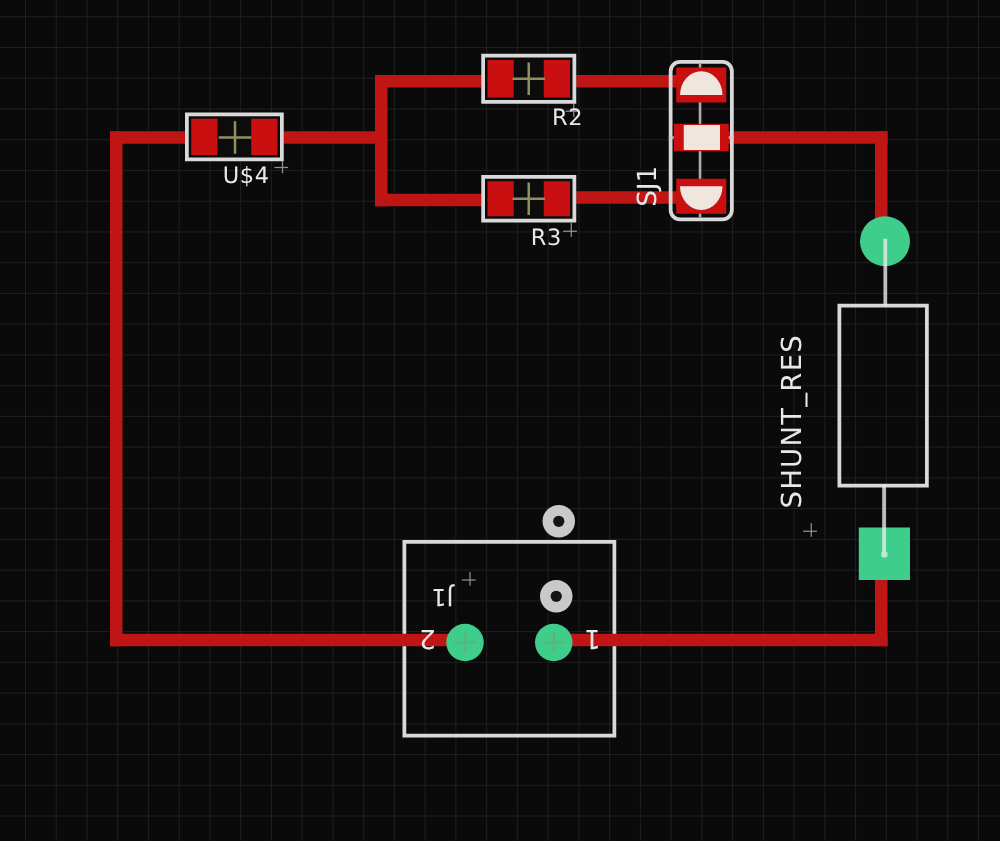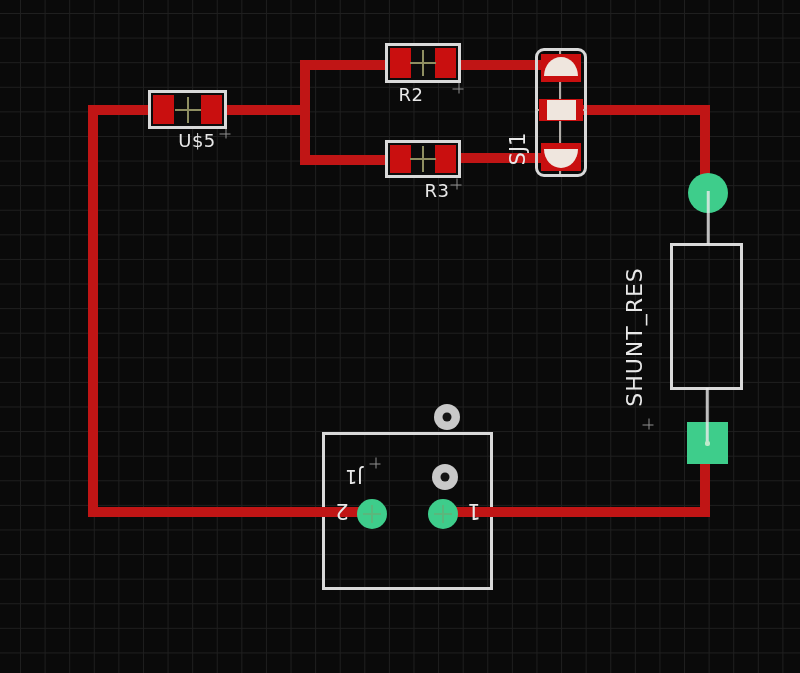--- a/index.html
+++ b/index.html
@@ -63,29 +63,29 @@
   <div class="trace" style="left:580px;top:105px;width:130px;height:10px;"></div>
   <div class="trace" style="left:700px;top:105px;width:10px;height:85px;"></div>
   <div class="trace" style="left:700px;top:458px;width:10px;height:59px;"></div>
   <div class="trace" style="left:440px;top:507px;width:270px;height:10px;"></div>
 
   <div class="smd" style="left:148px;top:90px;width:73px;height:33px;">
     <div class="padl"></div>
     <div class="padr"></div>
     <div class="cross" style="left:50%;top:50%;"></div>
   </div>
-  <div class="ref" style="left:197px;top:130px;">U$5</div>
+  <div class="ref" style="left:197px;top:130px;">U$4</div>
   <div class="acr" style="left:225px;top:133px;"></div>
 
   <div class="smd" style="left:385px;top:43px;width:70px;height:34px;">
     <div class="padl"></div>
     <div class="padr"></div>
     <div class="cross" style="left:50%;top:50%;"></div>
   </div>
-  <div class="ref" style="left:411px;top:84px;">R2</div>
+  <div class="ref" style="left:454px;top:84px;">R2</div>
   <div class="acr" style="left:458px;top:88px;"></div>
 
   <div class="smd" style="left:385px;top:140px;width:70px;height:32px;">
     <div class="padl"></div>
     <div class="padr"></div>
     <div class="cross" style="left:50%;top:50%;"></div>
   </div>
   <div class="ref" style="left:437px;top:180px;">R3</div>
   <div class="acr" style="left:456px;top:184px;"></div>
 

